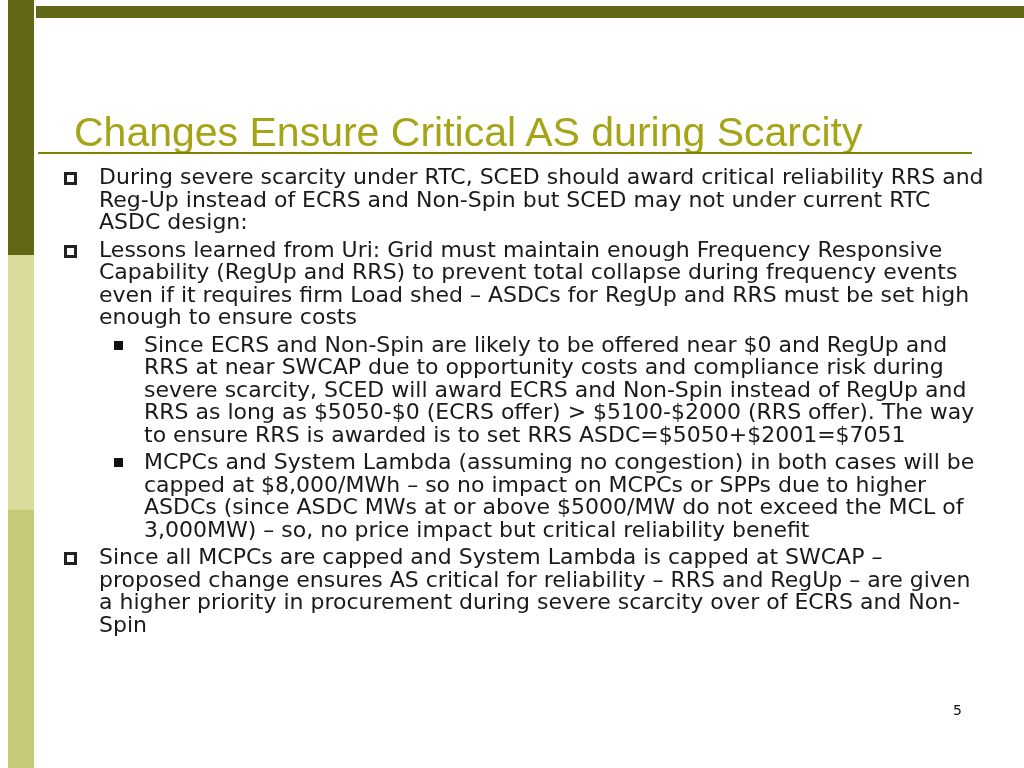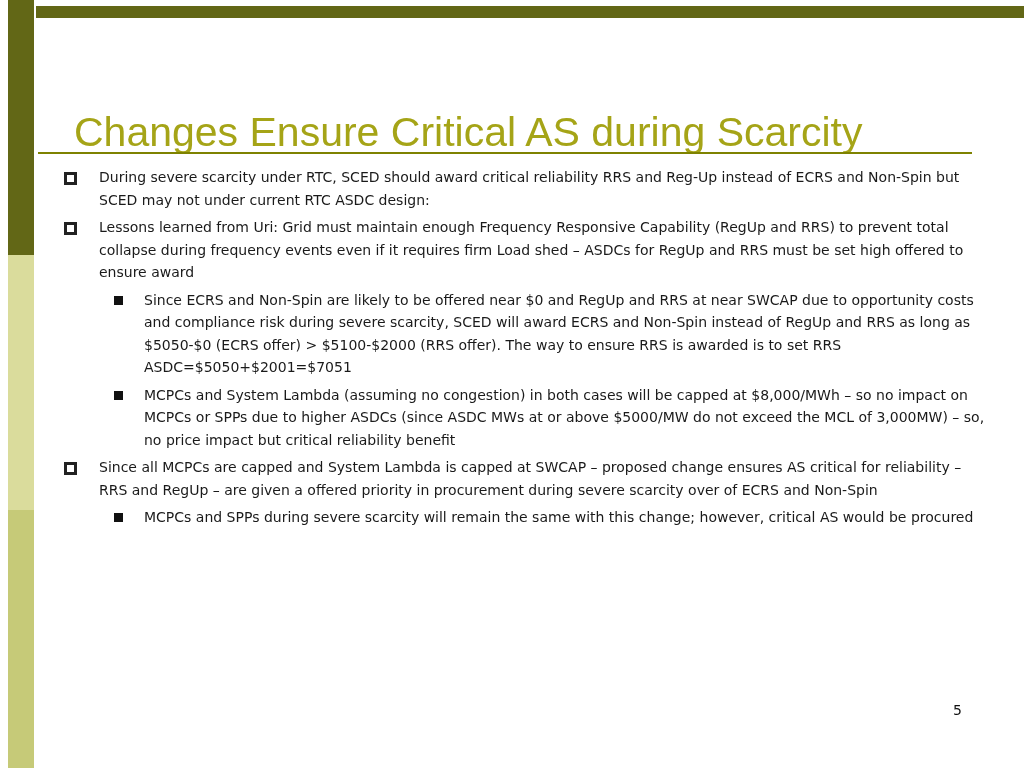--- a/index.html
+++ b/index.html
@@ -55,21 +55,21 @@
     left:38px;top:152px;
     width:934px;height:0;
     border-top:2px solid var(--rule-color);
   }
   
   .content{
     position:absolute;
     left:38px;top:166px;
     width:948px;
     color:var(--body-text);
-    font-size:14px;
+    font-size:22px;
     line-height:22.5px;
   }
   .bullet{
     display:flex;
     align-items:flex-start;
     margin-bottom:5px;
   }
   .bullet.level-1{padding-left:26px;}
   .bullet.level-2{padding-left:76px;}
   .marker{
@@ -113,34 +113,30 @@
   <h1 class="title">Changes Ensure Critical AS during Scarcity</h1>
   <div class="title-rule"></div>
 
   <div class="content" id="bullet-list">
       <div class="bullet level-1">
         <span class="marker m1"></span>
         <span class="btext">During severe scarcity under RTC, SCED should award critical reliability RRS and Reg-Up instead of ECRS and Non-Spin but SCED may not under current RTC ASDC design:</span>
       </div>
       <div class="bullet level-1">
         <span class="marker m1"></span>
-        <span class="btext">Lessons learned from Uri: Grid must maintain enough Frequency Responsive Capability (RegUp and RRS) to prevent total collapse during frequency events even if it requires firm Load shed – ASDCs for RegUp and RRS must be set high offered to ensure award</span>
+        <span class="btext">Lessons learned from Uri: Grid must maintain enough Frequency Responsive Capability (RegUp and RRS) to prevent total collapse during frequency events even if it requires firm Load shed – ASDCs for RegUp and RRS must be set high enough to ensure costs</span>
       </div>
       <div class="bullet level-2">
         <span class="marker m2"></span>
         <span class="btext">Since ECRS and Non-Spin are likely to be offered near $0 and RegUp and RRS at near SWCAP due to opportunity costs and compliance risk during severe scarcity, SCED will award ECRS and Non-Spin instead of RegUp and RRS as long as $5050-$0 (ECRS offer) &gt; $5100-$2000 (RRS offer). The way to ensure RRS is awarded is to set RRS ASDC=$5050+$2001=$7051</span>
       </div>
       <div class="bullet level-2">
         <span class="marker m2"></span>
         <span class="btext">MCPCs and System Lambda (assuming no congestion) in both cases will be capped at $8,000/MWh – so no impact on MCPCs or SPPs due to higher ASDCs (since ASDC MWs at or above $5000/MW do not exceed the MCL of 3,000MW) – so, no price impact but critical reliability benefit</span>
       </div>
       <div class="bullet level-1">
         <span class="marker m1"></span>
-        <span class="btext">Since all MCPCs are capped and System Lambda is capped at SWCAP – proposed change ensures AS critical for reliability – RRS and RegUp – are given a offered priority in procurement during severe scarcity over of ECRS and Non-Spin</span>
-      </div>
-      <div class="bullet level-2">
-        <span class="marker m2"></span>
-        <span class="btext">MCPCs and SPPs during severe scarcity will remain the same with this change; however, critical AS would be procured</span>
+        <span class="btext">Since all MCPCs are capped and System Lambda is capped at SWCAP – proposed change ensures AS critical for reliability – RRS and RegUp – are given a higher priority in procurement during severe scarcity over of ECRS and Non-Spin</span>
       </div>
     </div>
 
   <div class="page-number">5</div>
 </div>
 
 </body></html>

